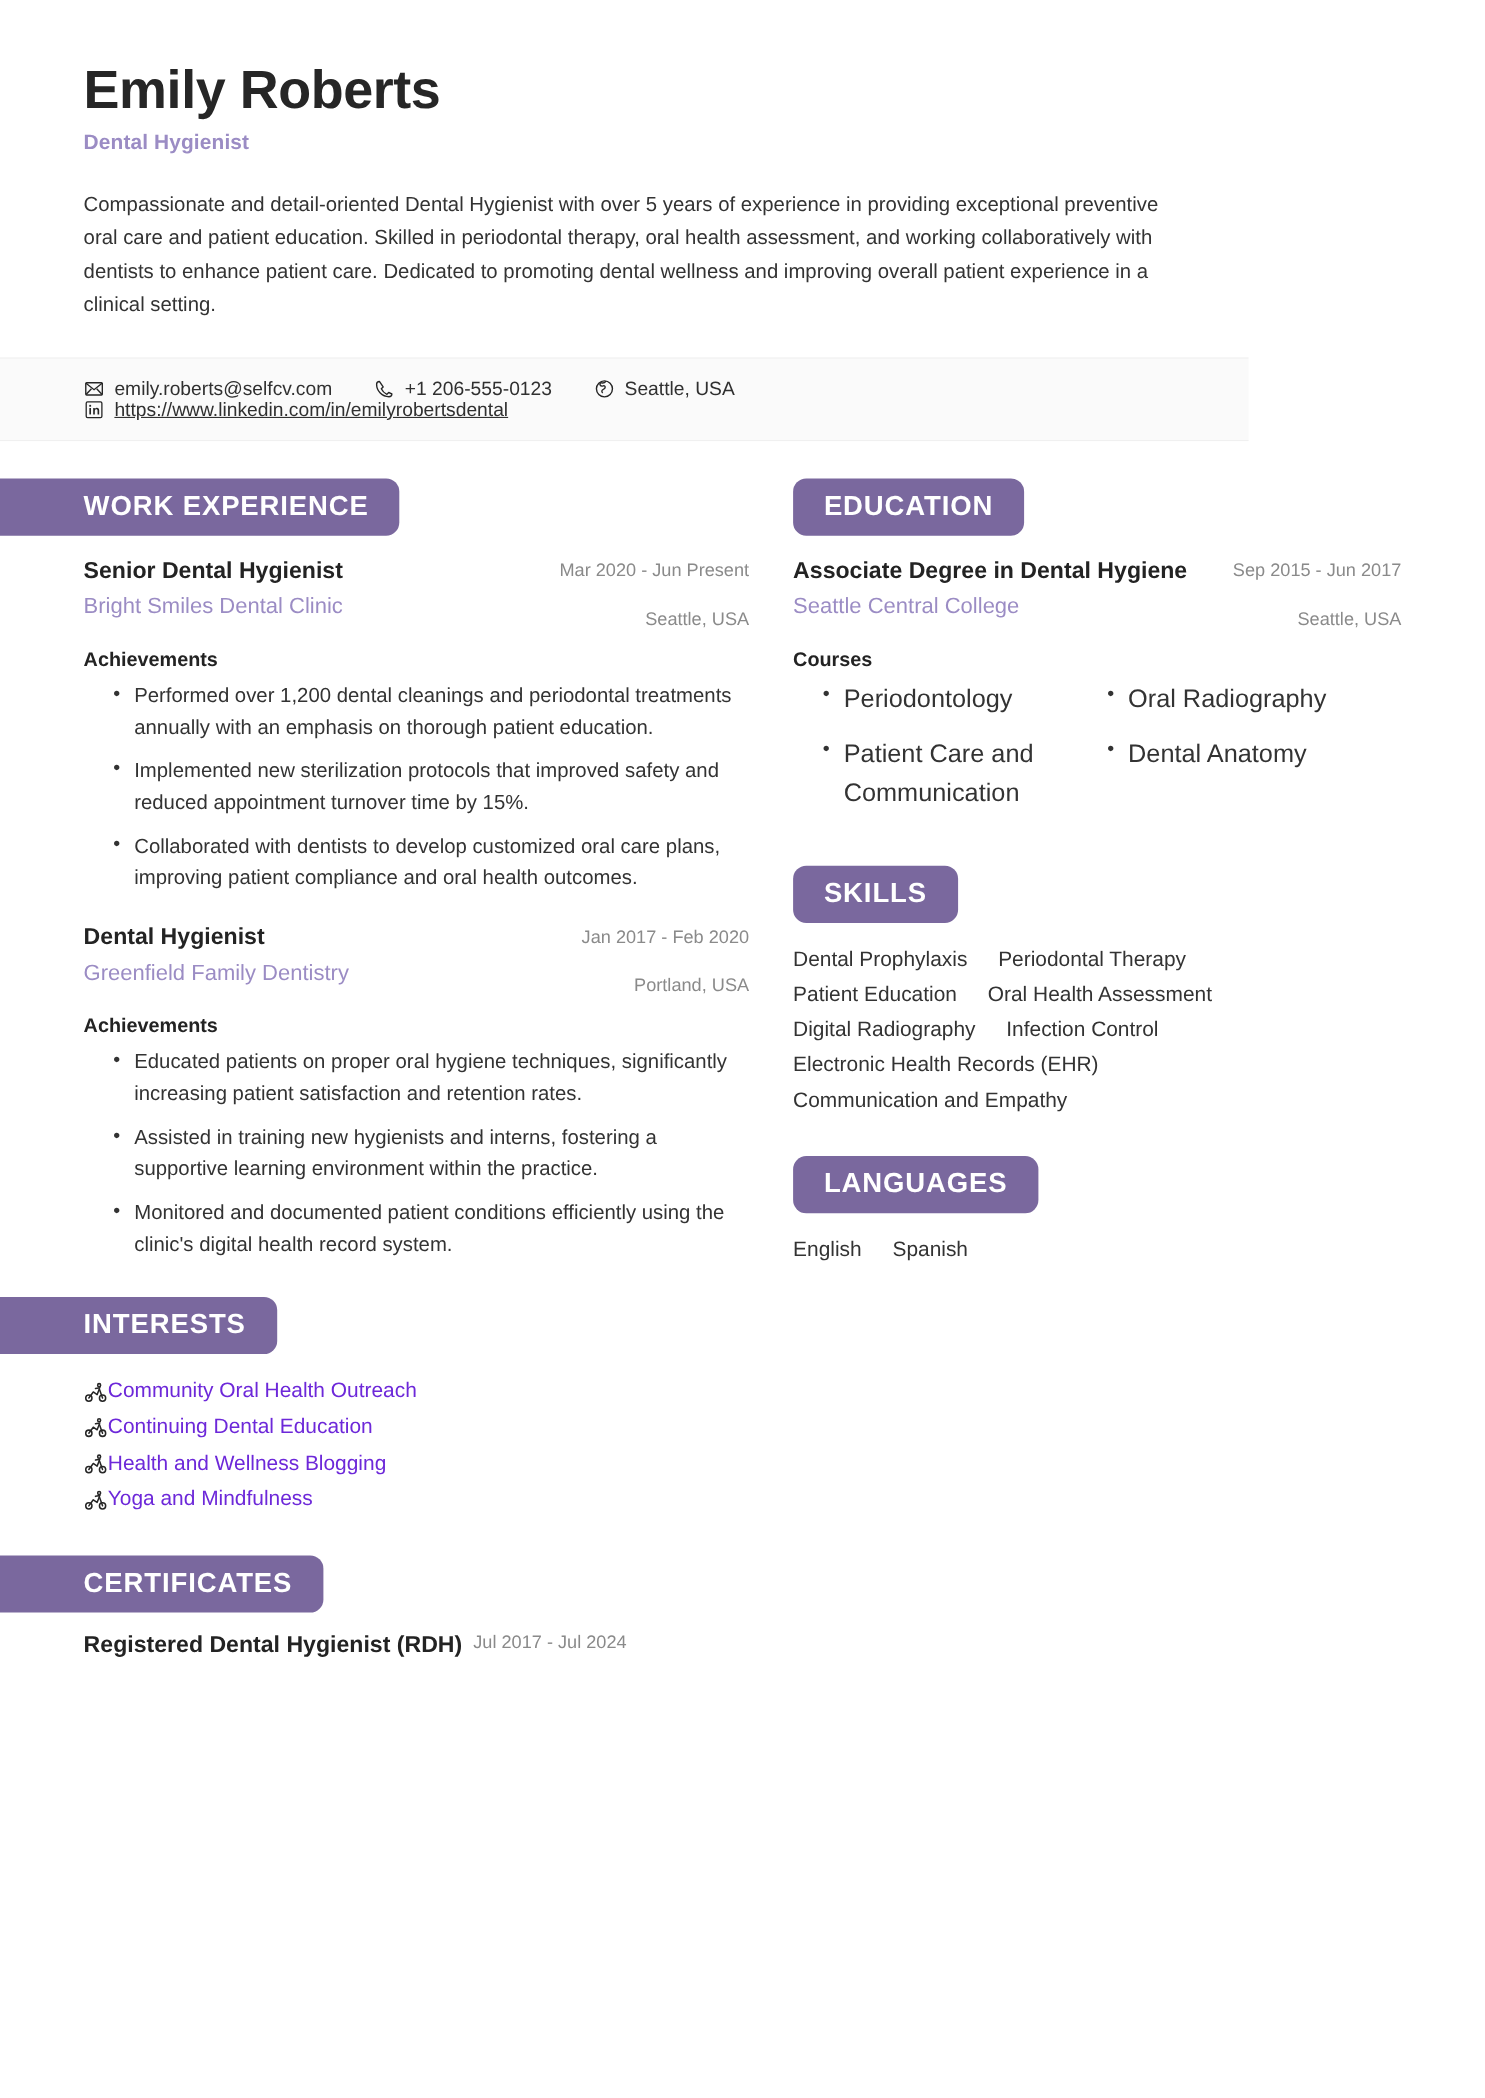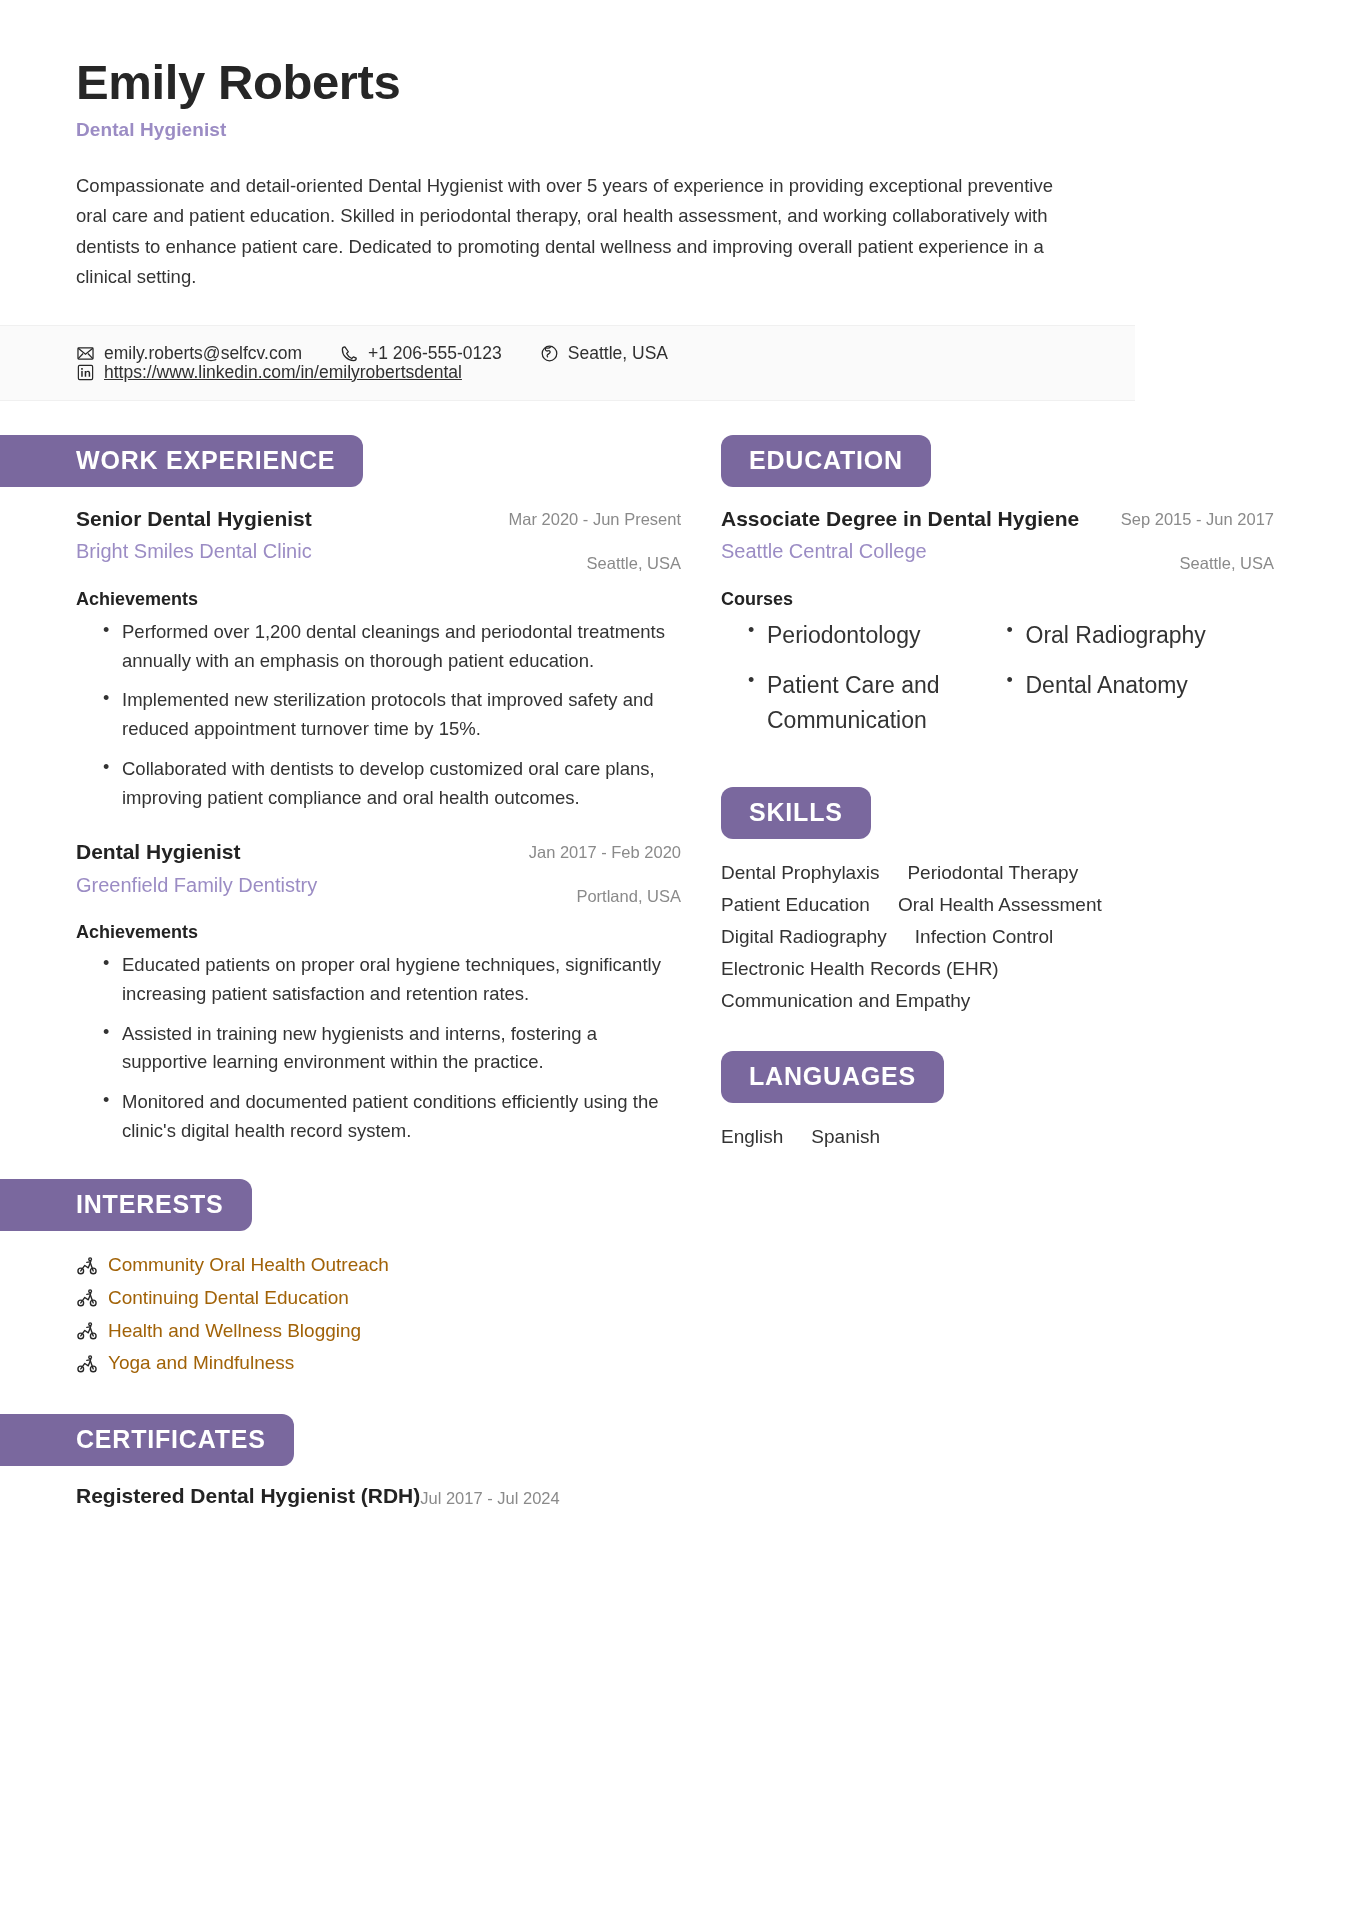--- a/index.html
+++ b/index.html
@@ -228,40 +228,39 @@
     color: #333333;
     white-space: nowrap;
   }
 
   
   .interest-list { margin-top: 4px; }
 
   .interest-item {
     display: flex;
     align-items: center;
-    gap: 10px;
     font-size: 19px;
     line-height: 1.72;
-    color: #a16207;
+    color: #6d28d9;
   }
 
   .interest-item .int-icon {
     display: inline-flex;
     width: 22px;
     height: 22px;
     flex: 0 0 22px;
     align-items: center;
     justify-content: center;
     color: #262626;
   }
 
   .interest-item .int-icon svg { display: block; }
 
   
-  .cert-top { display: flex; align-items: flex-end; gap: 0; }
+  .cert-top { display: flex; align-items: flex-start; gap: 10px; }
 
   .cert-title { font-size: 21px; font-weight: 700; color: #232323; }
 
   .cert-date { font-size: 16.5px; color: #8a8a8a; white-space: nowrap; }
 
   .cert-desc {
     font-size: 20px;
     color: #9b8cc4;
     line-height: 1.4;
     margin-top: 6px;

